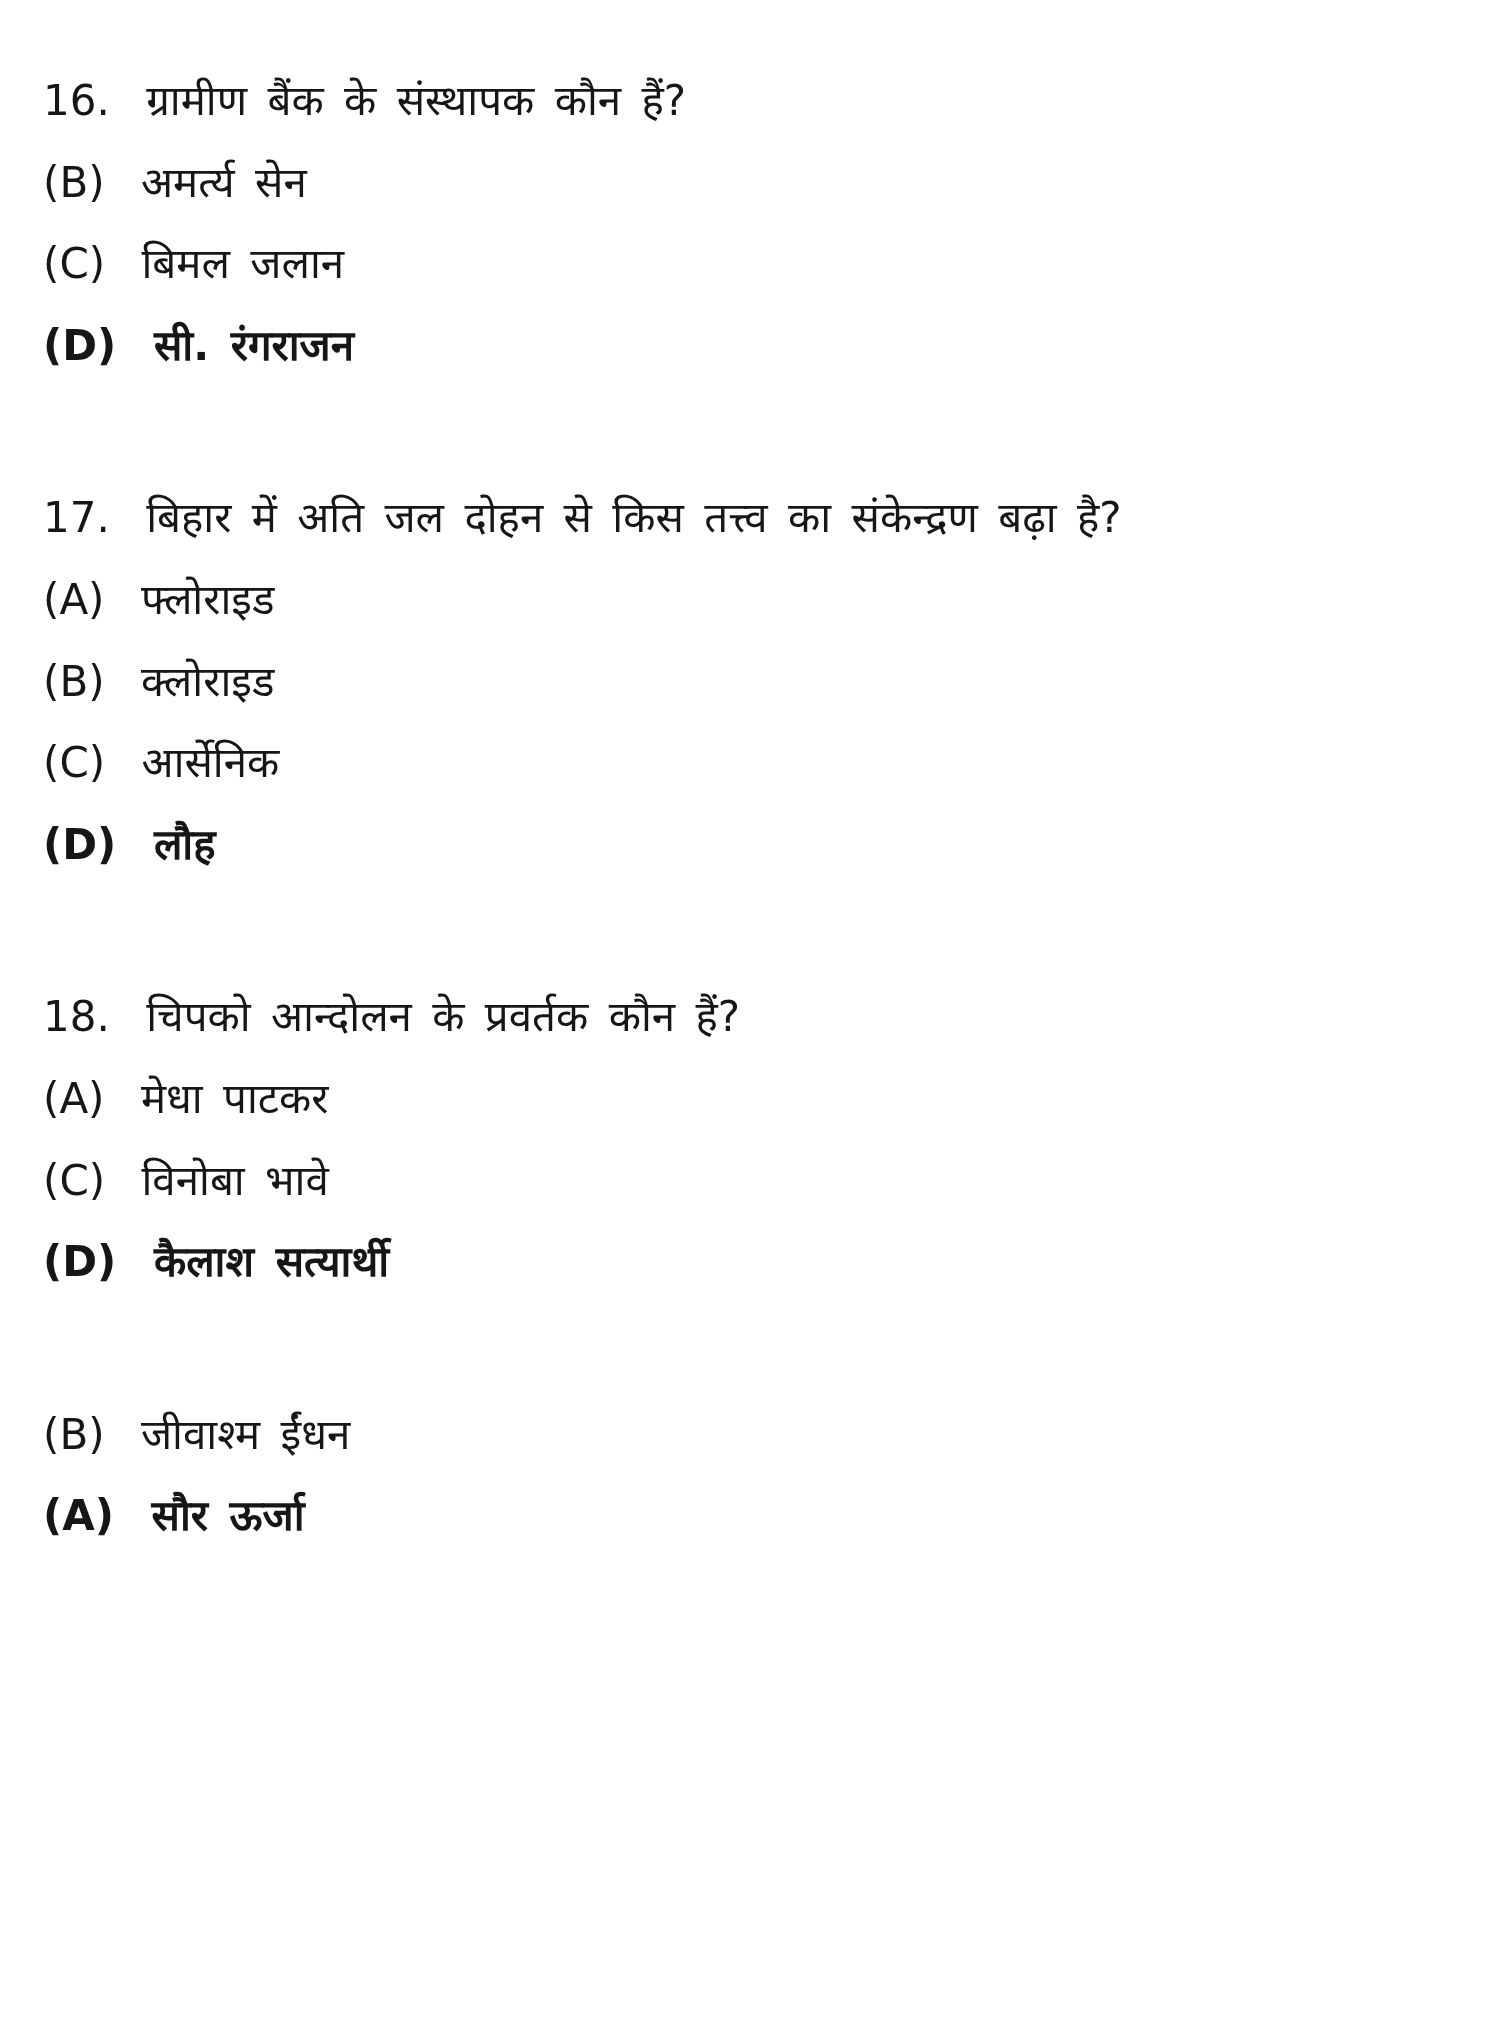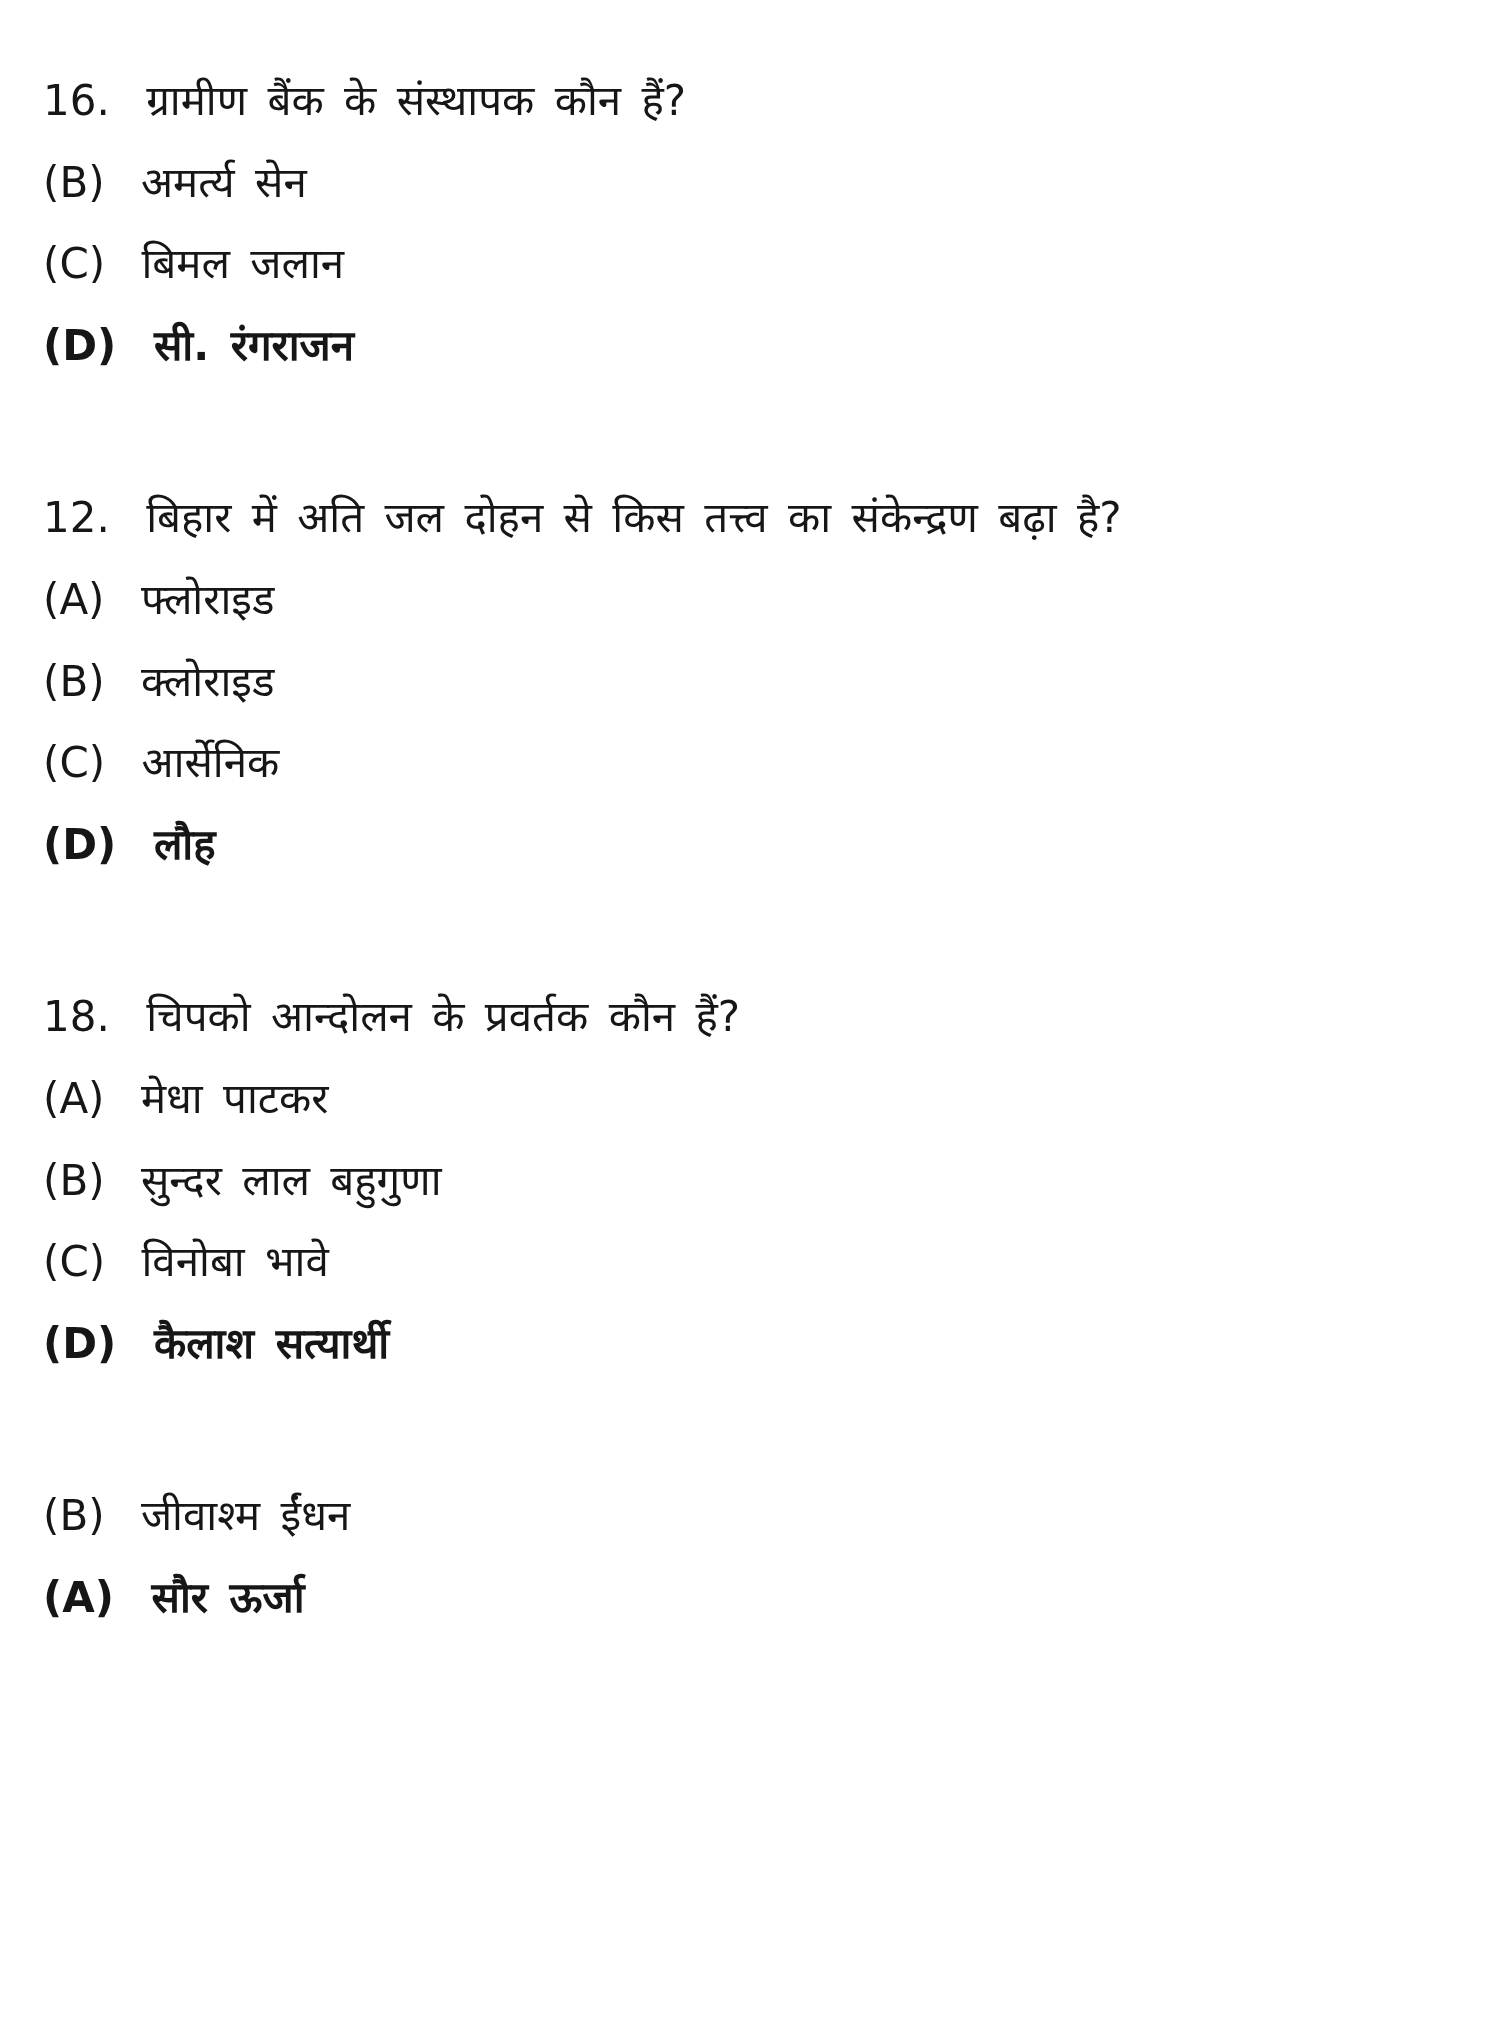--- a/index.html
+++ b/index.html
@@ -64,21 +64,21 @@
       <span class="opt-text">बिमल जलान</span>
     </p>
     <p class="line">
       <span class="opt-label">(D)</span>
       <span class="opt-text">सी. रंगराजन</span>
     </p>
   </section>
 
   <section class="question-block">
     <p class="line">
-      <span class="q-num">12.</span>
+      <span class="q-num">17.</span>
       <span class="q-text">बिहार में अति जल दोहन से किस तत्त्व का संकेन्द्रण बढ़ा है?</span>
     </p>
     <p class="line">
       <span class="opt-label">(A)</span>
       <span class="opt-text">फ्लोराइड</span>
     </p>
     <p class="line">
       <span class="opt-label">(B)</span>
       <span class="opt-text">क्लोराइड</span>
     </p>
@@ -95,24 +95,20 @@
   <section class="question-block">
     <p class="line">
       <span class="q-num">18.</span>
       <span class="q-text">चिपको आन्दोलन के प्रवर्तक कौन हैं?</span>
     </p>
     <p class="line">
       <span class="opt-label">(A)</span>
       <span class="opt-text">मेधा पाटकर</span>
     </p>
     <p class="line">
-      <span class="opt-label">(B)</span>
-      <span class="opt-text">सुन्दर लाल बहुगुणा</span>
-    </p>
-    <p class="line">
       <span class="opt-label">(C)</span>
       <span class="opt-text">विनोबा भावे</span>
     </p>
     <p class="line">
       <span class="opt-label">(D)</span>
       <span class="opt-text">कैलाश सत्यार्थी</span>
     </p>
   </section>
 
   <section class="question-block">

